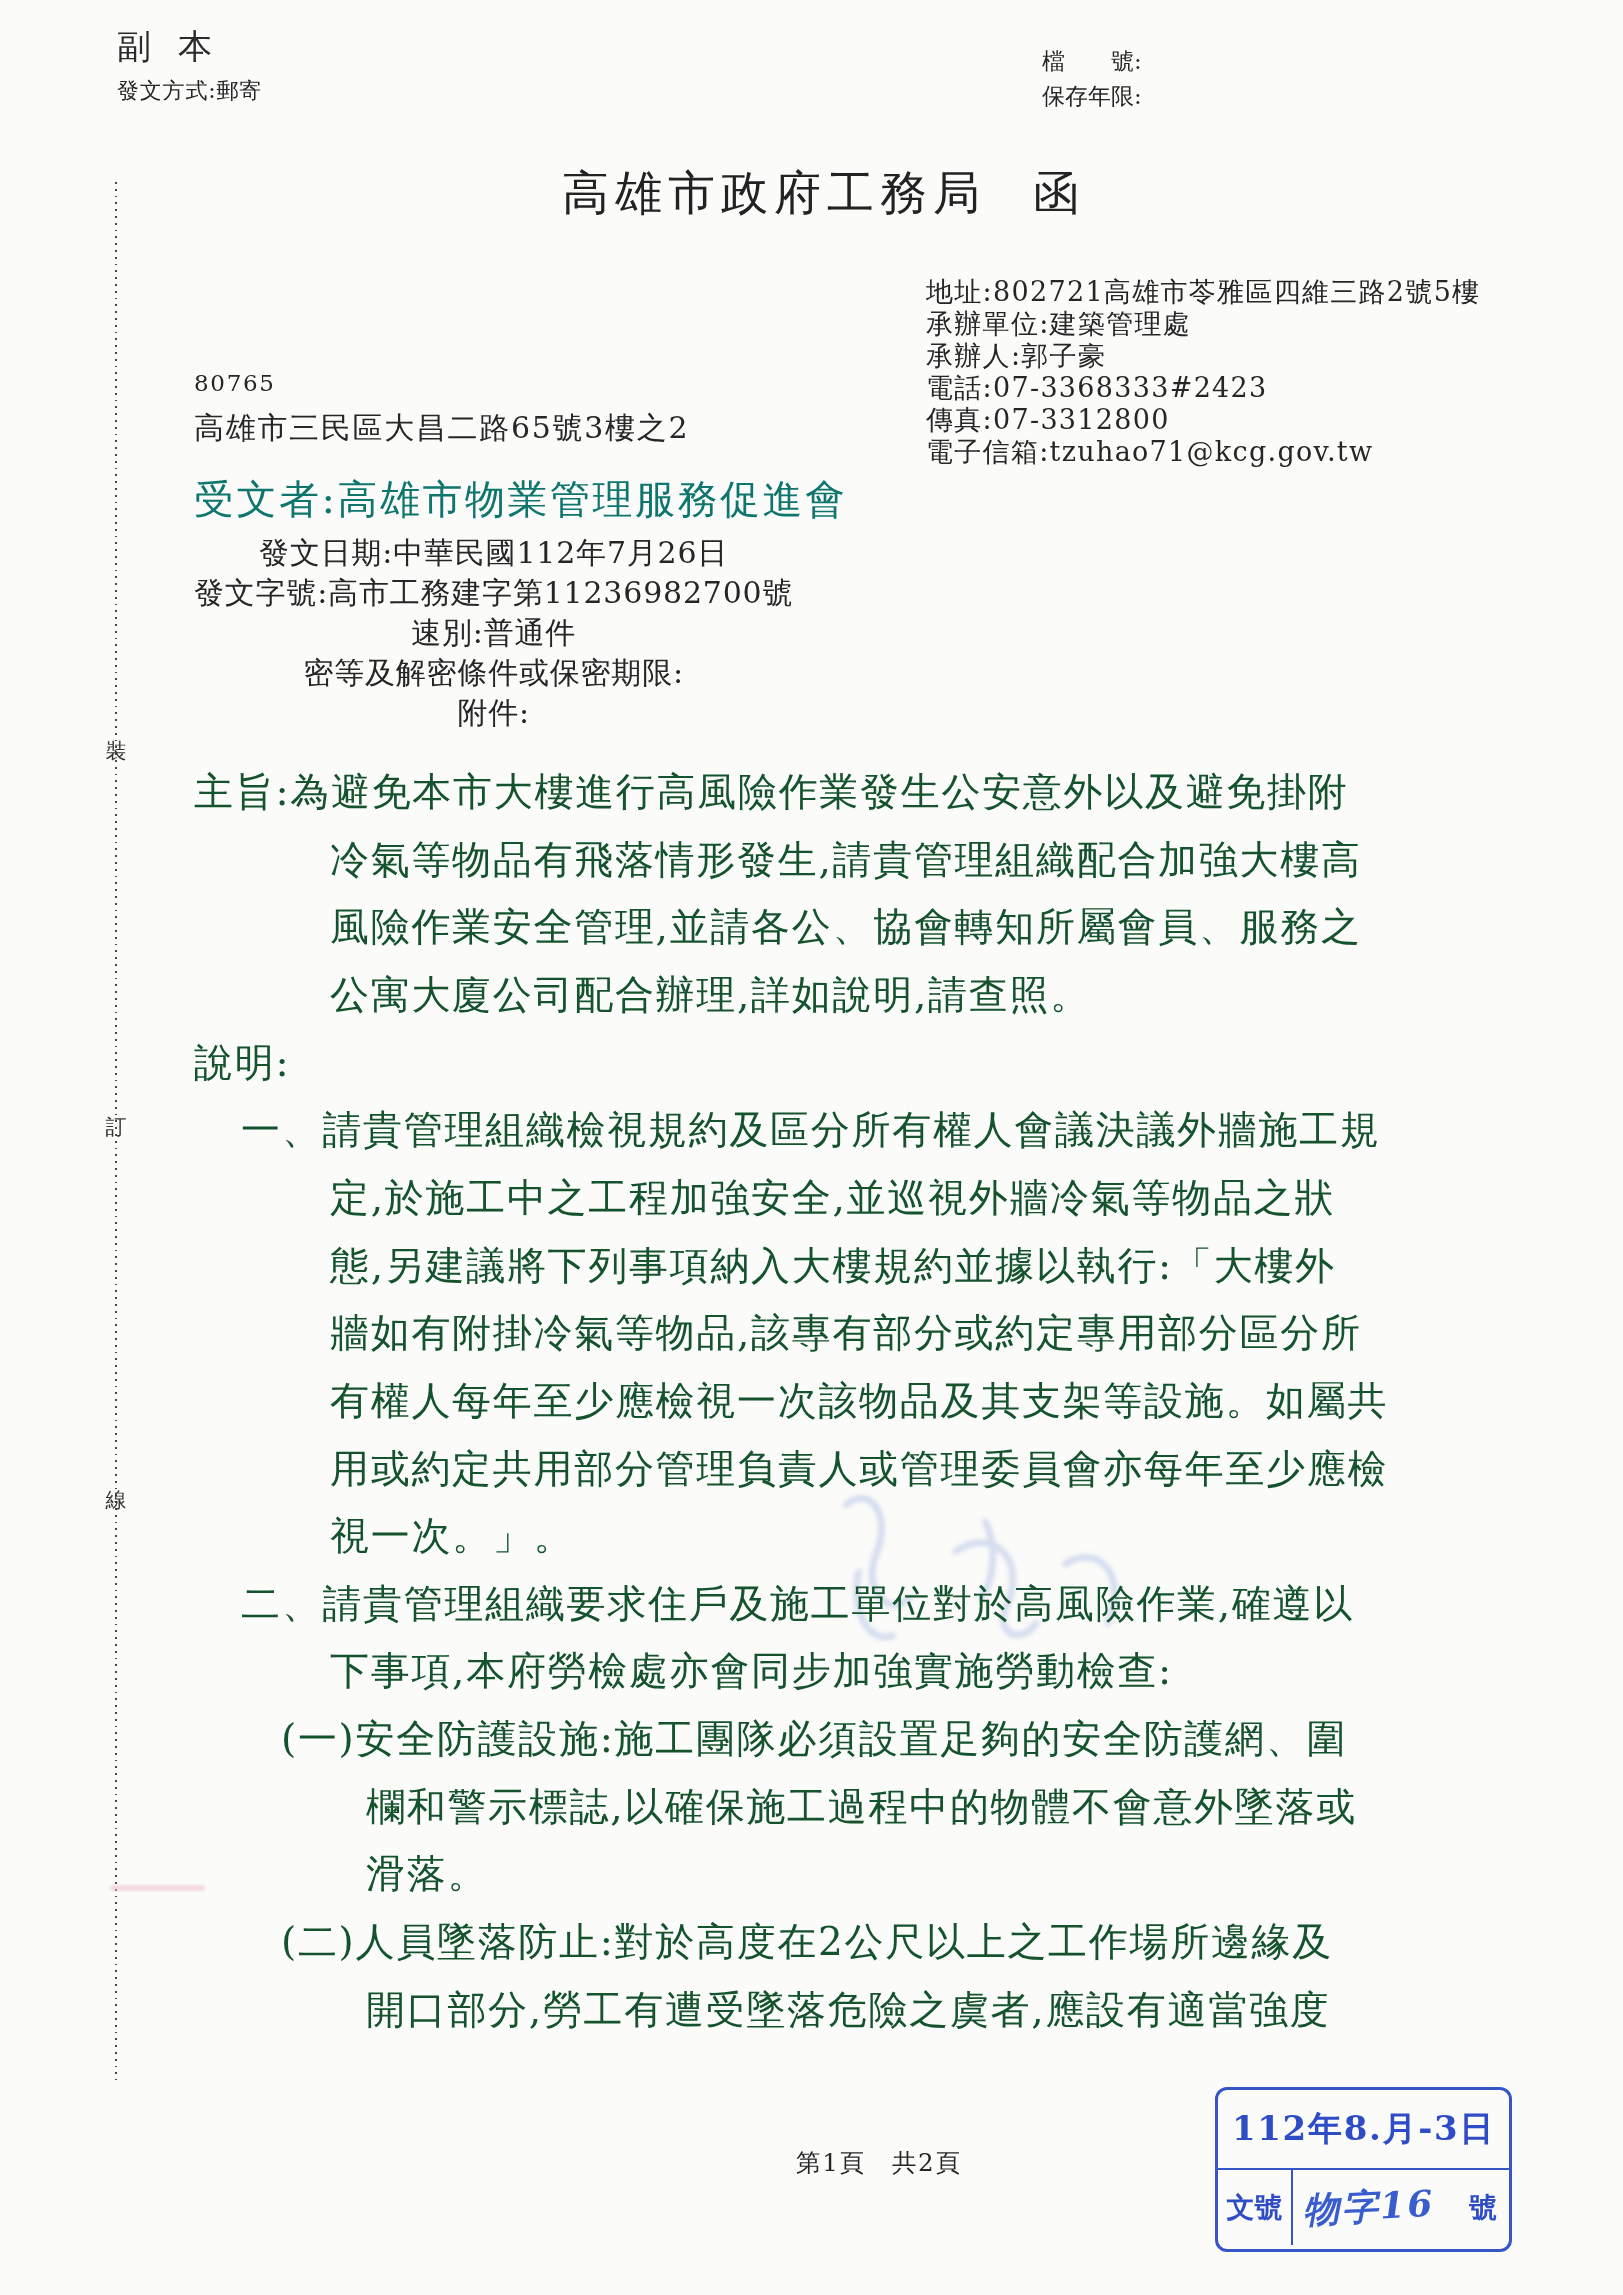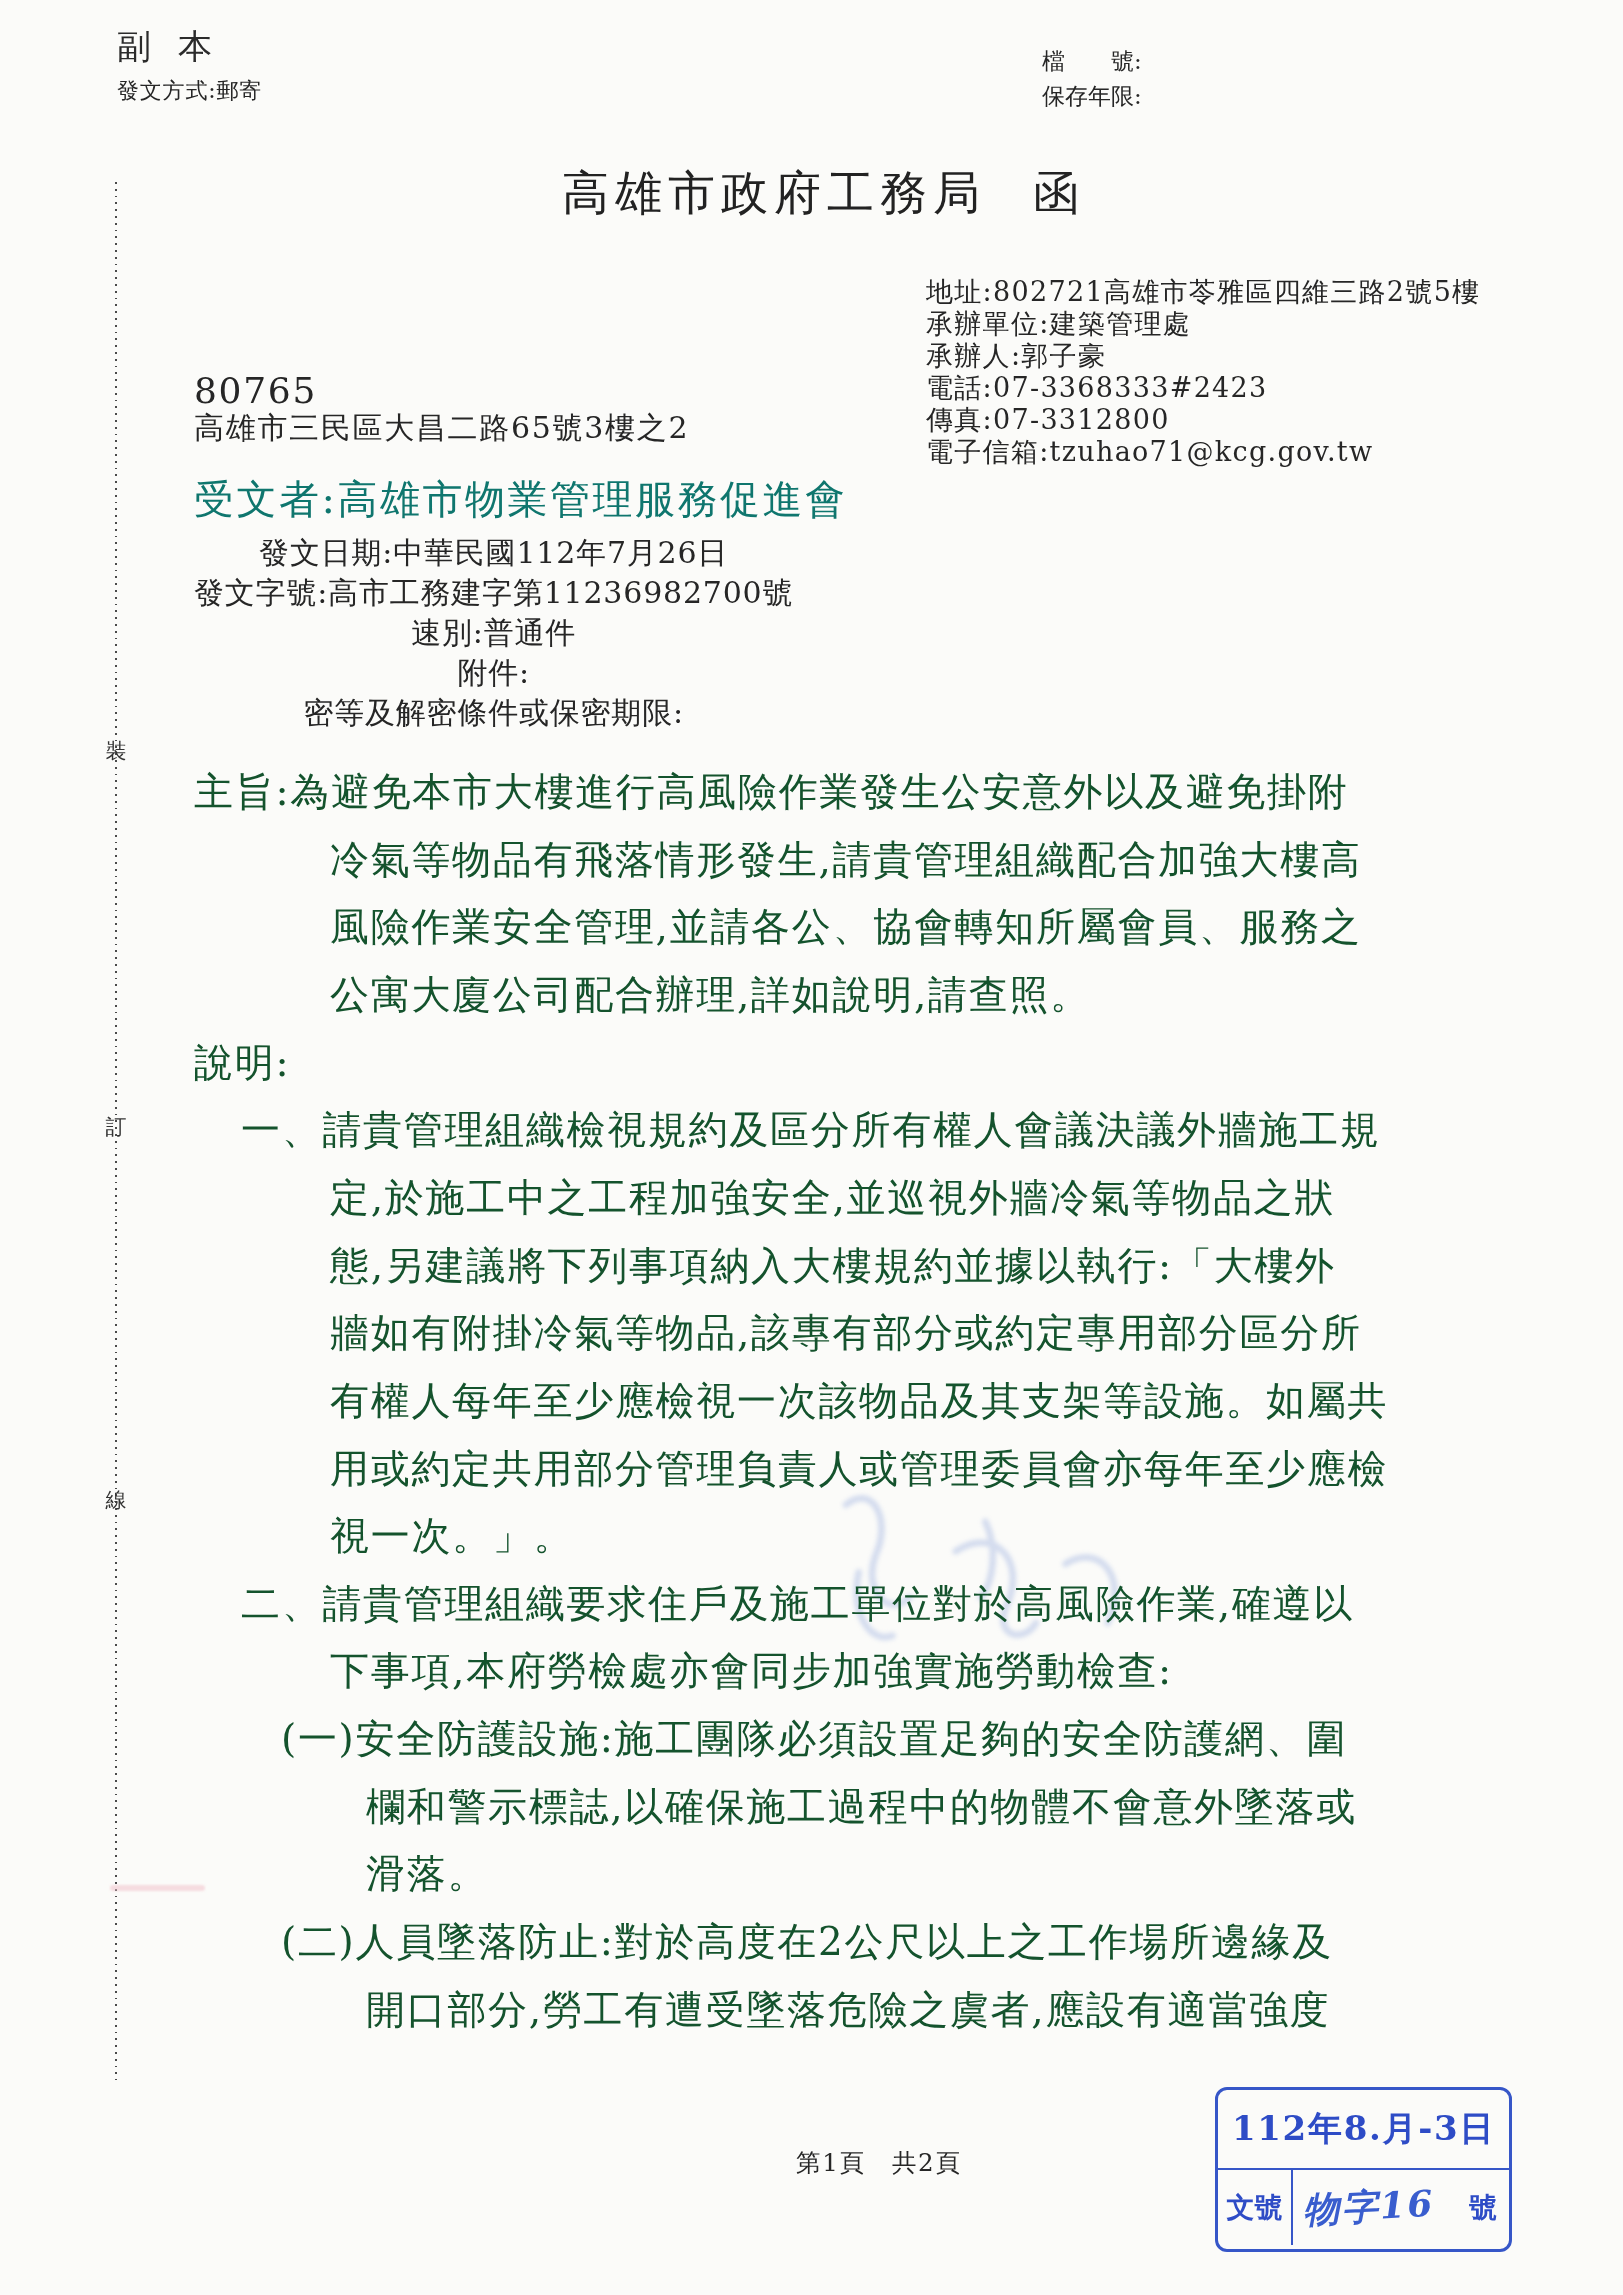--- a/index.html
+++ b/index.html
@@ -21,21 +21,21 @@
 
   
   .doc-title{left:562px;top:162px;font-size:47px;letter-spacing:6px;color:#222;display:flex;}
   .doc-title .gap{display:inline-block;width:47px;}
 
   
   .sender-block{left:926px;top:276px;font-size:27px;line-height:32px;letter-spacing:1.3px;}
   .sender-block div{white-space:nowrap;}
 
   
-  .postal{left:194px;top:370px;font-size:36px;letter-spacing:1.7px;}
+  .postal{left:194px;top:370px;font-size:23px;letter-spacing:1.7px;}
   .recv-address{left:194px;top:408px;font-size:30px;letter-spacing:1.7px;}
   .to-line{left:194px;top:472px;font-size:40px;letter-spacing:2.5px;color:#0f766e;}
   .meta-block{left:194px;top:533px;font-size:30px;line-height:40px;letter-spacing:0.8px;text-align:center;}
   .meta-block div{white-space:nowrap;}
 
   
   .body-line{position:absolute;font-size:39px;letter-spacing:1.7px;white-space:nowrap;color:#14532d;}
 
   
   .binding-line{position:absolute;left:115px;top:182px;width:1.7px;height:1898px;
@@ -88,22 +88,22 @@
   </div>
 
 <div class="abs postal">80765</div>
 <div class="abs recv-address">高雄市三民區大昌二路65號3樓之2</div>
 <div class="abs to-line">受文者:高雄市物業管理服務促進會</div>
 
 <div class="abs meta-block">
     <div>發文日期:中華民國112年7月26日</div>
     <div>發文字號:高市工務建字第11236982700號</div>
     <div>速別:普通件</div>
+    <div>密等及解密條件或保密期限:</div>
     <div>附件:</div>
-    <div>密等及解密條件或保密期限:</div>
   </div>
 
 <svg class="abs ghost-stamp" width="355" height="228" viewBox="0 0 420 270">
   <g fill="none" stroke="#9bafdf" stroke-width="8" stroke-linecap="round" opacity="0.8">
     <path d="M40,40 C70,15 95,55 75,100 C60,140 90,175 115,150"></path>
     <path d="M55,120 C45,170 70,205 95,195"></path>
     <path d="M170,95 C215,65 255,105 230,160 C215,195 250,205 265,180"></path>
     <path d="M300,110 C340,85 375,125 350,180"></path>
     <path d="M205,60 C220,90 215,130 200,150"></path>
   </g>

